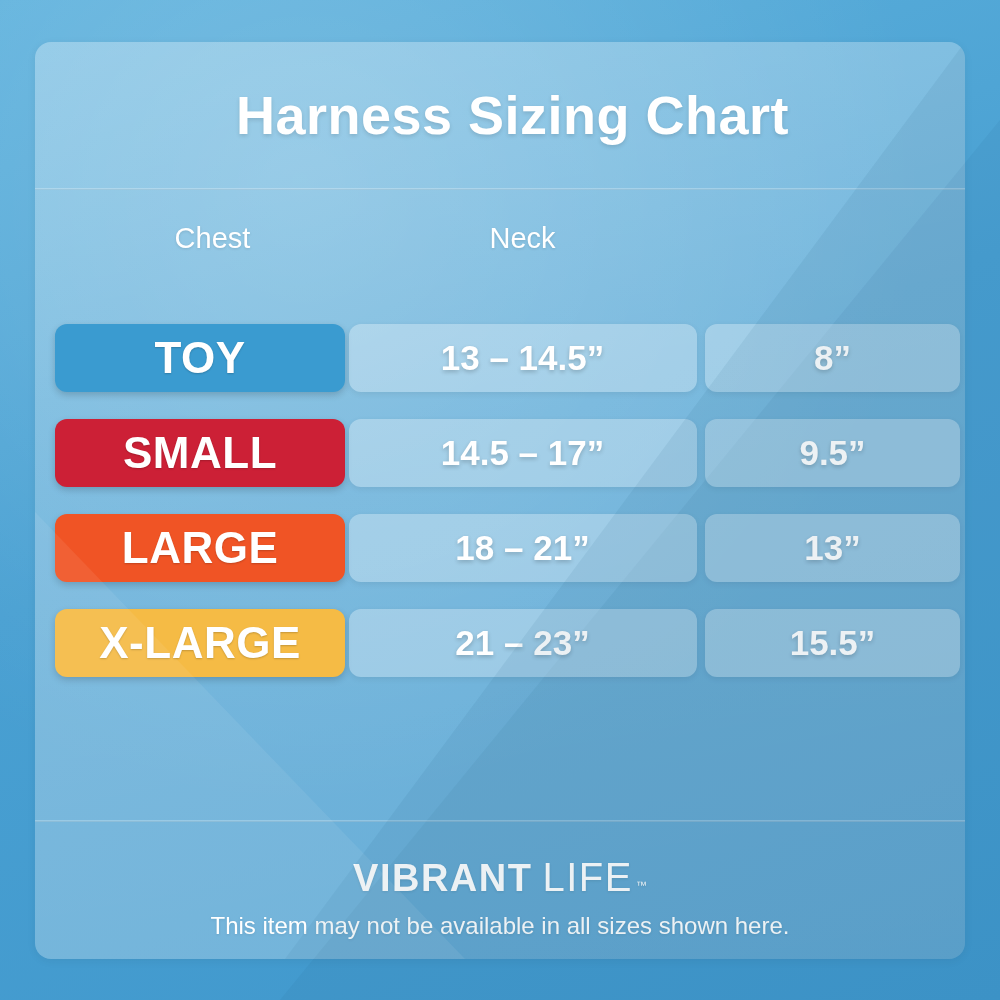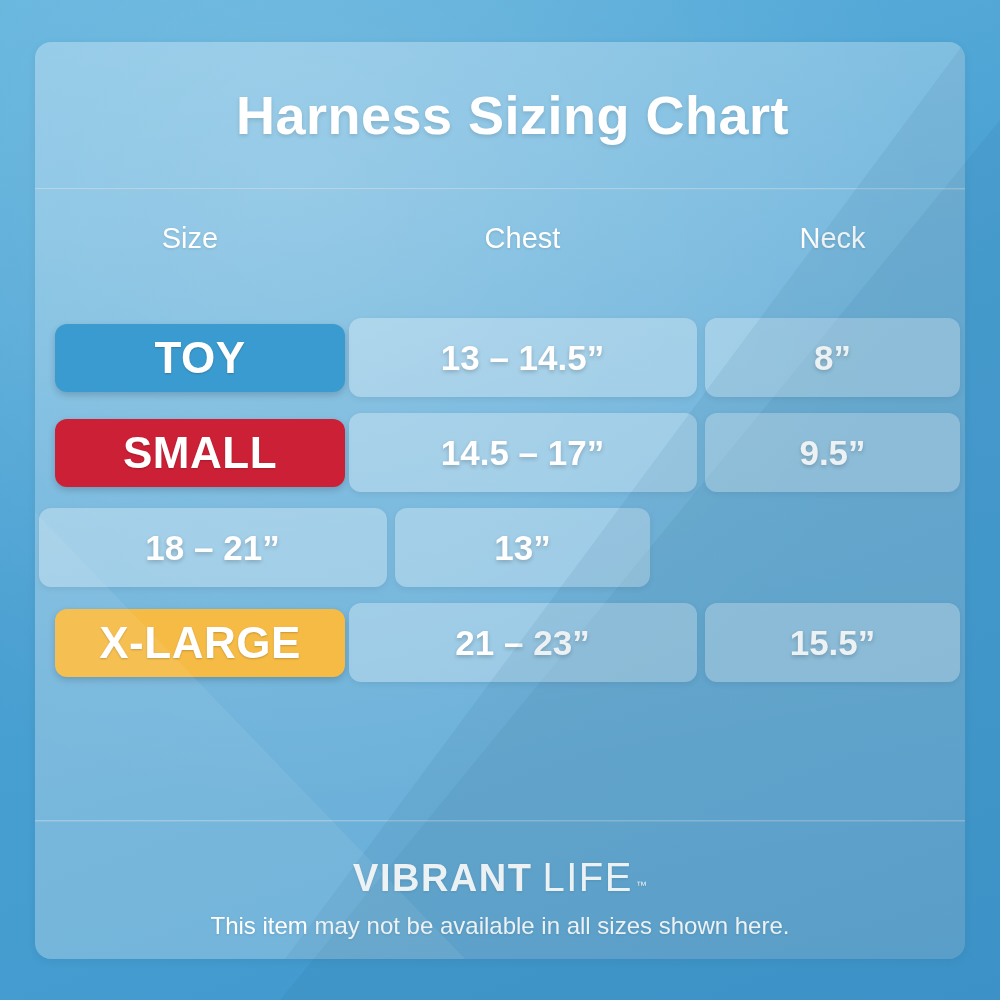--- a/index.html
+++ b/index.html
@@ -142,21 +142,21 @@
     color: #ffffff;
     font-size: 44px;
     font-weight: bold;
     letter-spacing: 0.5px;
     box-shadow: 0 3px 7px rgba(0,0,0,0.18);
     text-shadow: 0 1px 2px rgba(0,0,0,0.20);
     white-space: nowrap;
   }
 
   .meas-pill {
-    height: 79px;
+    height: 68px;
     border-radius: 12px;
     display: flex;
     align-items: center;
     justify-content: center;
     background: rgba(255,255,255,0.30);
     color: #ffffff;
     font-size: 35px;
     font-weight: bold;
     text-shadow: 0 2px 4px rgba(0,0,0,0.20);
     box-shadow: 0 2px 6px rgba(0,0,0,0.07);
@@ -220,21 +220,20 @@
 
     <div class="card-inner">
 
       <div class="title-zone">
         <div class="title">Harness Sizing Chart</div>
       </div>
 
       <div class="divider top"></div>
 
       <div class="head-row">
-        <div class="head-cell col-size">Size</div>
         <div class="head-cell col-chest">Chest</div>
         <div class="head-cell col-neck">Neck</div>
       </div>
 
       <div class="rows">
 
         <div class="row">
           <div class="cell-size">
             <div class="size-pill" style="background-color: rgb(58, 155, 208);">TOY</div>
           </div>
@@ -253,20 +252,23 @@
           <div class="cell-chest">
             <div class="meas-pill meas-chest">14.5 – 17”</div>
           </div>
           <div class="cell-neck">
             <div class="meas-pill meas-neck">9.5”</div>
           </div>
         </div>
 
 
         <div class="row">
+          <div class="cell-size">
+            <div class="size-pill" style="background-color: rgb(240, 84, 37);">LARGE</div>
+          </div>
           <div class="cell-chest">
             <div class="meas-pill meas-chest">18 – 21”</div>
           </div>
           <div class="cell-neck">
             <div class="meas-pill meas-neck">13”</div>
           </div>
         </div>
 
         <div class="row">
           <div class="cell-size">

